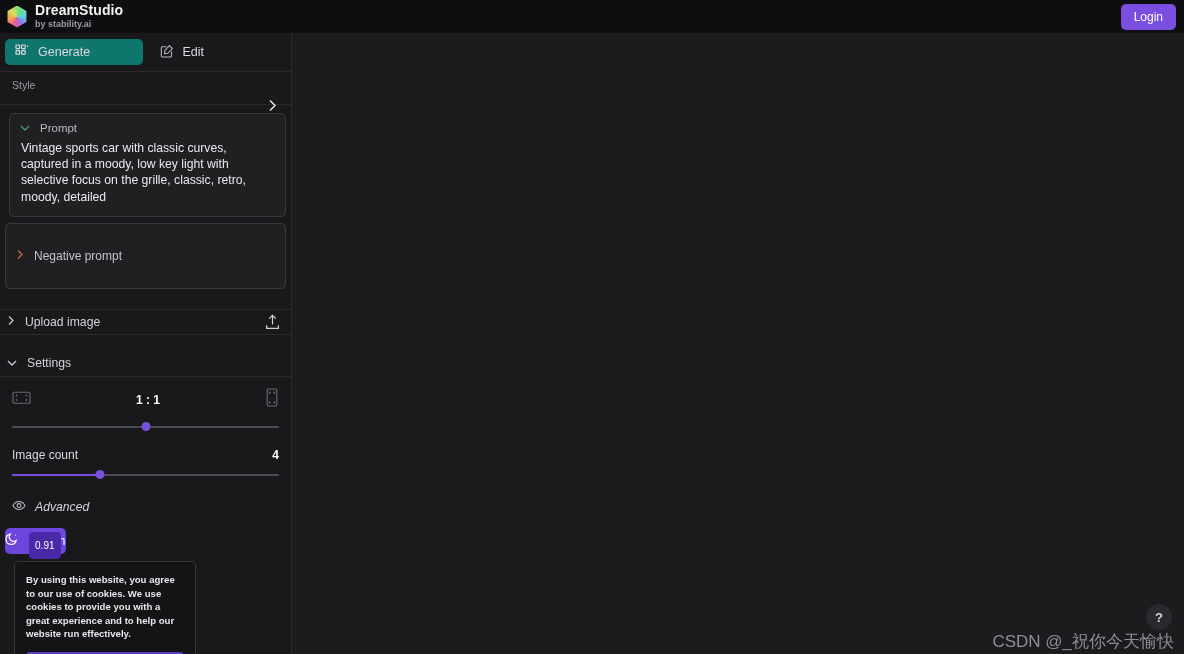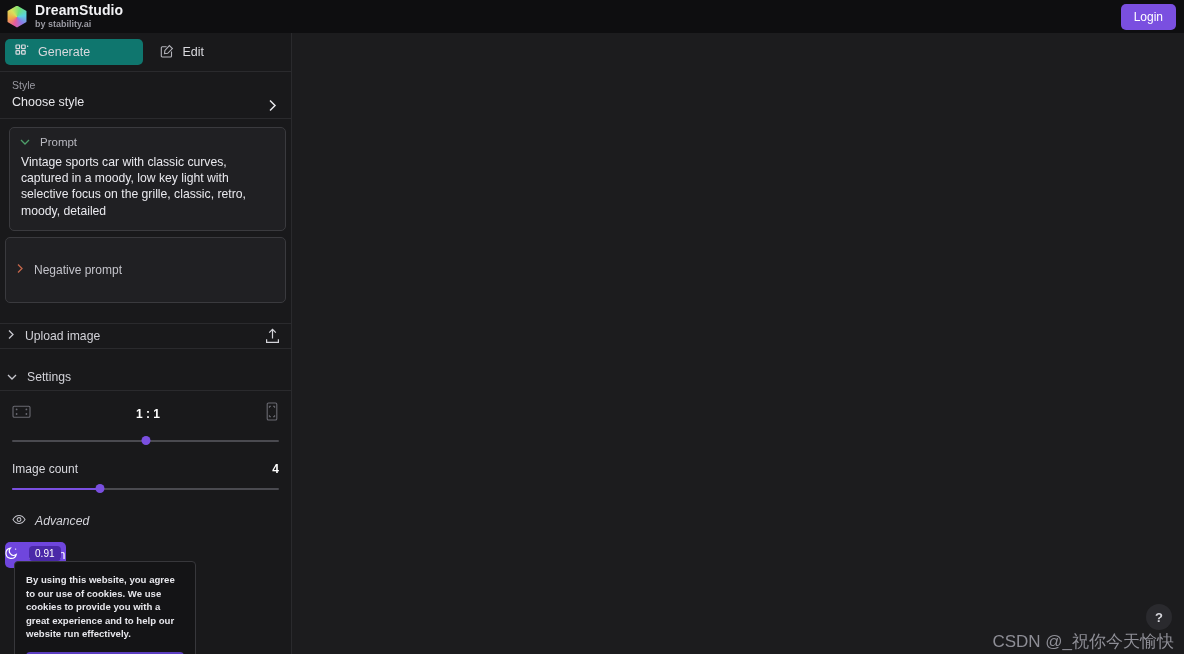--- a/index.html
+++ b/index.html
@@ -134,21 +134,21 @@
   .dream-btn {
     position: relative;
     margin: 14px 5px 0 5px; height: 26px;
     background: #6f46dd; border: none; border-radius: 5px;
     display: flex; align-items: center; justify-content: center; gap: 9px;
     color: #ffffff; font-size: 12.5px; cursor: pointer;
   }
   .credit-badge {
     position: absolute; right: 5px; top: 4px;
     background: #4a29a8; color: #ffffff;
-    font-size: 10px; padding: 2px 6px; border-radius: 4px;
+    font-size: 10px; padding: 8px 6px; border-radius: 4px;
   }
 
   
   .cookie {
     position: absolute; left: 14px; top: 528px;
     width: 182px; background: #141416;
     border: 1px solid #37373b; border-radius: 4px;
     padding: 11px 11px 10px 11px;
   }
   .cookie-text {
@@ -214,21 +214,20 @@
           <path d="M11.5 7.6V12c0 .6-.5 1-1 1H2.3c-.6 0-1-.4-1-1V3.8c0-.6.4-1 1-1h4.3"></path>
           <path d="M9.4 1.6l3 3-4.7 4.7-3.2.4.4-3.2 4.5-4.9z"></path>
         </svg>
       </span>
       <span>Edit</span>
     </div>
   </div>
 
   <div class="section-plain">
     <div class="section-label">Style</div>
-    <div class="section-value">Choose style</div>
     <span class="chev-right-abs">
       <svg width="9" height="13" viewBox="0 0 9 13" fill="none" stroke="#e6e6ea" stroke-width="1.5">
         <path d="M2 1.5L7 6.5L2 11.5"></path>
       </svg>
     </span>
   </div>
 
   <div class="prompt-card">
     <div class="prompt-head">
       <span>

